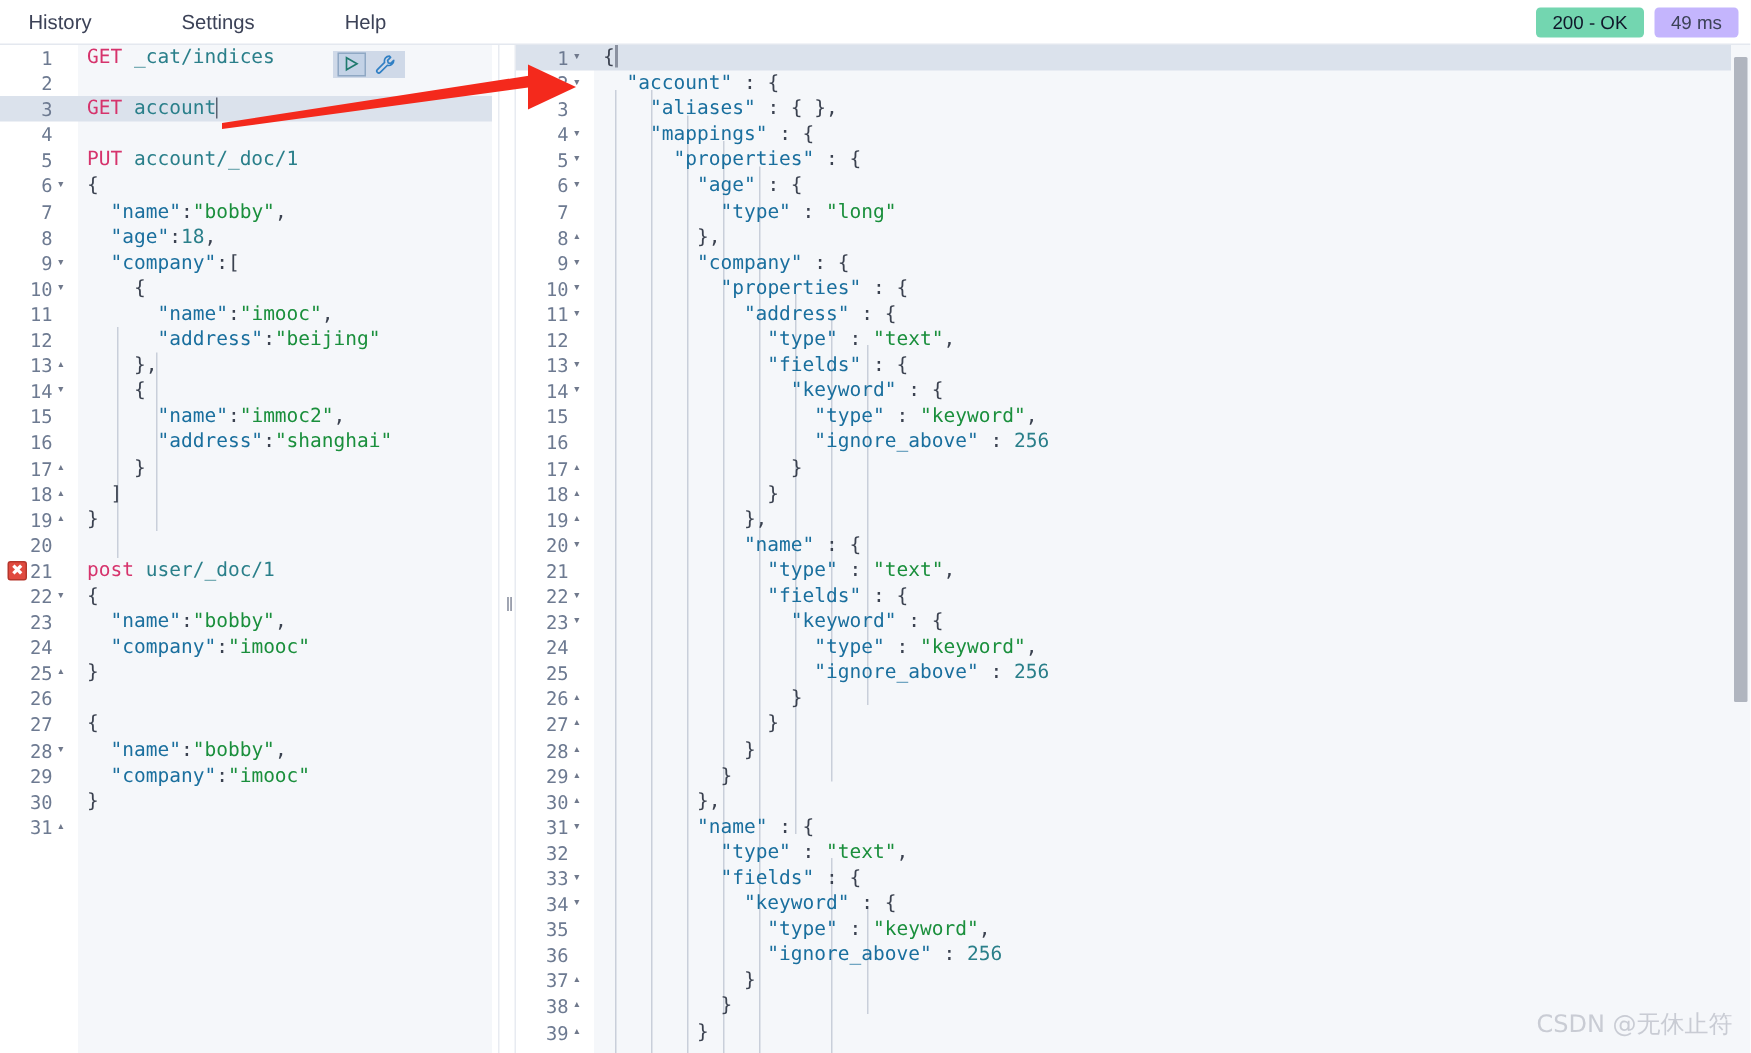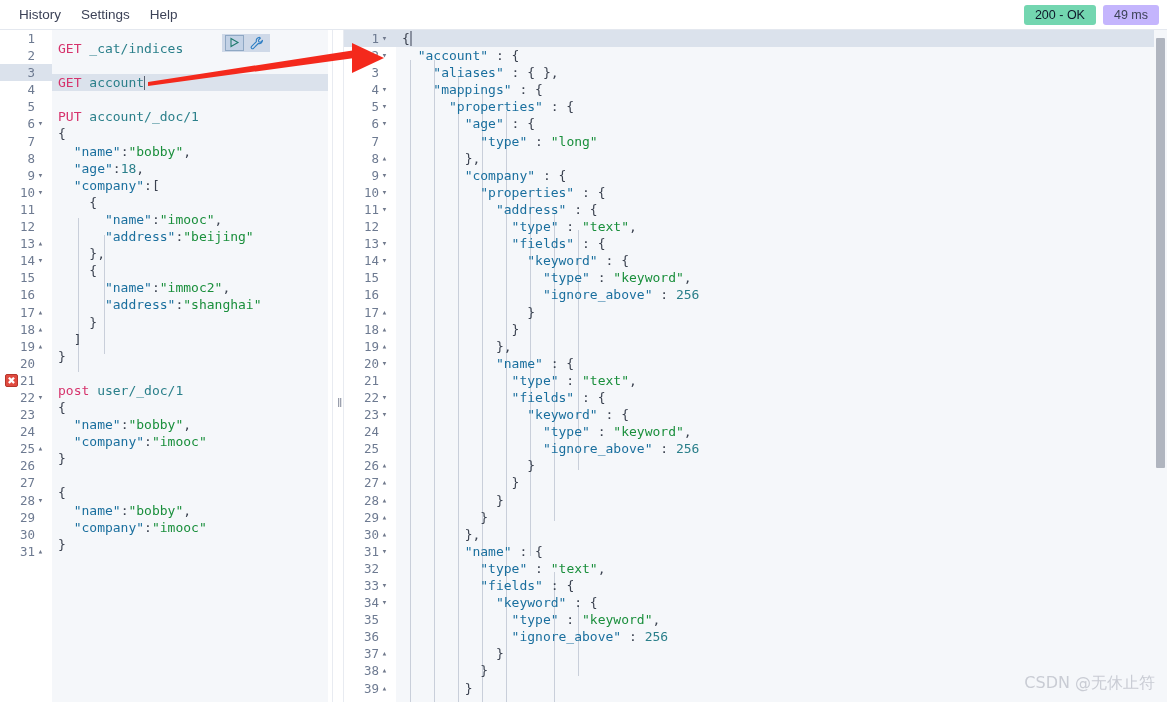--- a/index.html
+++ b/index.html
@@ -13,20 +13,21 @@
 
   #app { position: relative; width: 1167px; height: 702px; overflow: hidden; }
 
   
   .menubar {
     position: absolute; top: 0; left: 0; width: 1167px; height: 30px;
     background: #ffffff;
     border-bottom: 1px solid #e4e8ef;
     display: flex; align-items: center;
     padding-left: 10px;
+    gap: 40px;
   }
   .menu-item {
     font-size: 13.5px; color: #3c4257;
     padding: 4px 9px; margin-right: 2px;
     cursor: default; white-space: nowrap;
   }
 
   .status-wrap {
     position: absolute; right: 8px; top: 5px;
     display: flex; align-items: center; gap: 7px;
@@ -227,21 +228,21 @@
         <div class="row"><div class="inner"><span class="num">29</span><span class="fold"></span></div></div>
         <div class="row"><div class="inner"><span class="num">30</span><span class="fold"></span></div></div>
         <div class="row"><div class="inner"><span class="num">31</span><span class="fold">▴</span></div></div>
       </div>
     <div class="code-area">
       <div class="guides" id="left-guides">
           <div class="guide" style="left: 26px; top: 188px; height: 154px;"></div>
           <div class="guide" style="left: 52px; top: 205px; height: 51px;"></div>
           <div class="guide" style="left: 52px; top: 256px; height: 68px;"></div>
         </div>
-      <div id="left-code" style="position:relative;margin-top:10px;">
+      <div id="left-code" style="position:relative;">
           <div class="row"><div class="code-line"><span class="tok-method">GET</span><span class="tok-plain"> </span><span class="tok-url">_cat/indices</span></div></div>
           <div class="row"><div class="code-line"></div></div>
           <div class="row active"><div class="code-line"><span class="tok-method">GET</span><span class="tok-plain"> </span><span class="tok-url">account</span><span class="caret"></span></div></div>
           <div class="row"><div class="code-line"></div></div>
           <div class="row"><div class="code-line"><span class="tok-method">PUT</span><span class="tok-plain"> </span><span class="tok-url">account/_doc/1</span></div></div>
           <div class="row"><div class="code-line"><span class="tok-punct">{</span></div></div>
           <div class="row"><div class="code-line"><span class="tok-plain">  </span><span class="tok-key">"name"</span><span class="tok-punct">:</span><span class="tok-str">"bobby"</span><span class="tok-punct">,</span></div></div>
           <div class="row"><div class="code-line"><span class="tok-plain">  </span><span class="tok-key">"age"</span><span class="tok-punct">:</span><span class="tok-num">18</span><span class="tok-punct">,</span></div></div>
           <div class="row"><div class="code-line"><span class="tok-plain">  </span><span class="tok-key">"company"</span><span class="tok-punct">:[</span></div></div>
           <div class="row"><div class="code-line"><span class="tok-plain">    </span><span class="tok-punct">{</span></div></div>

